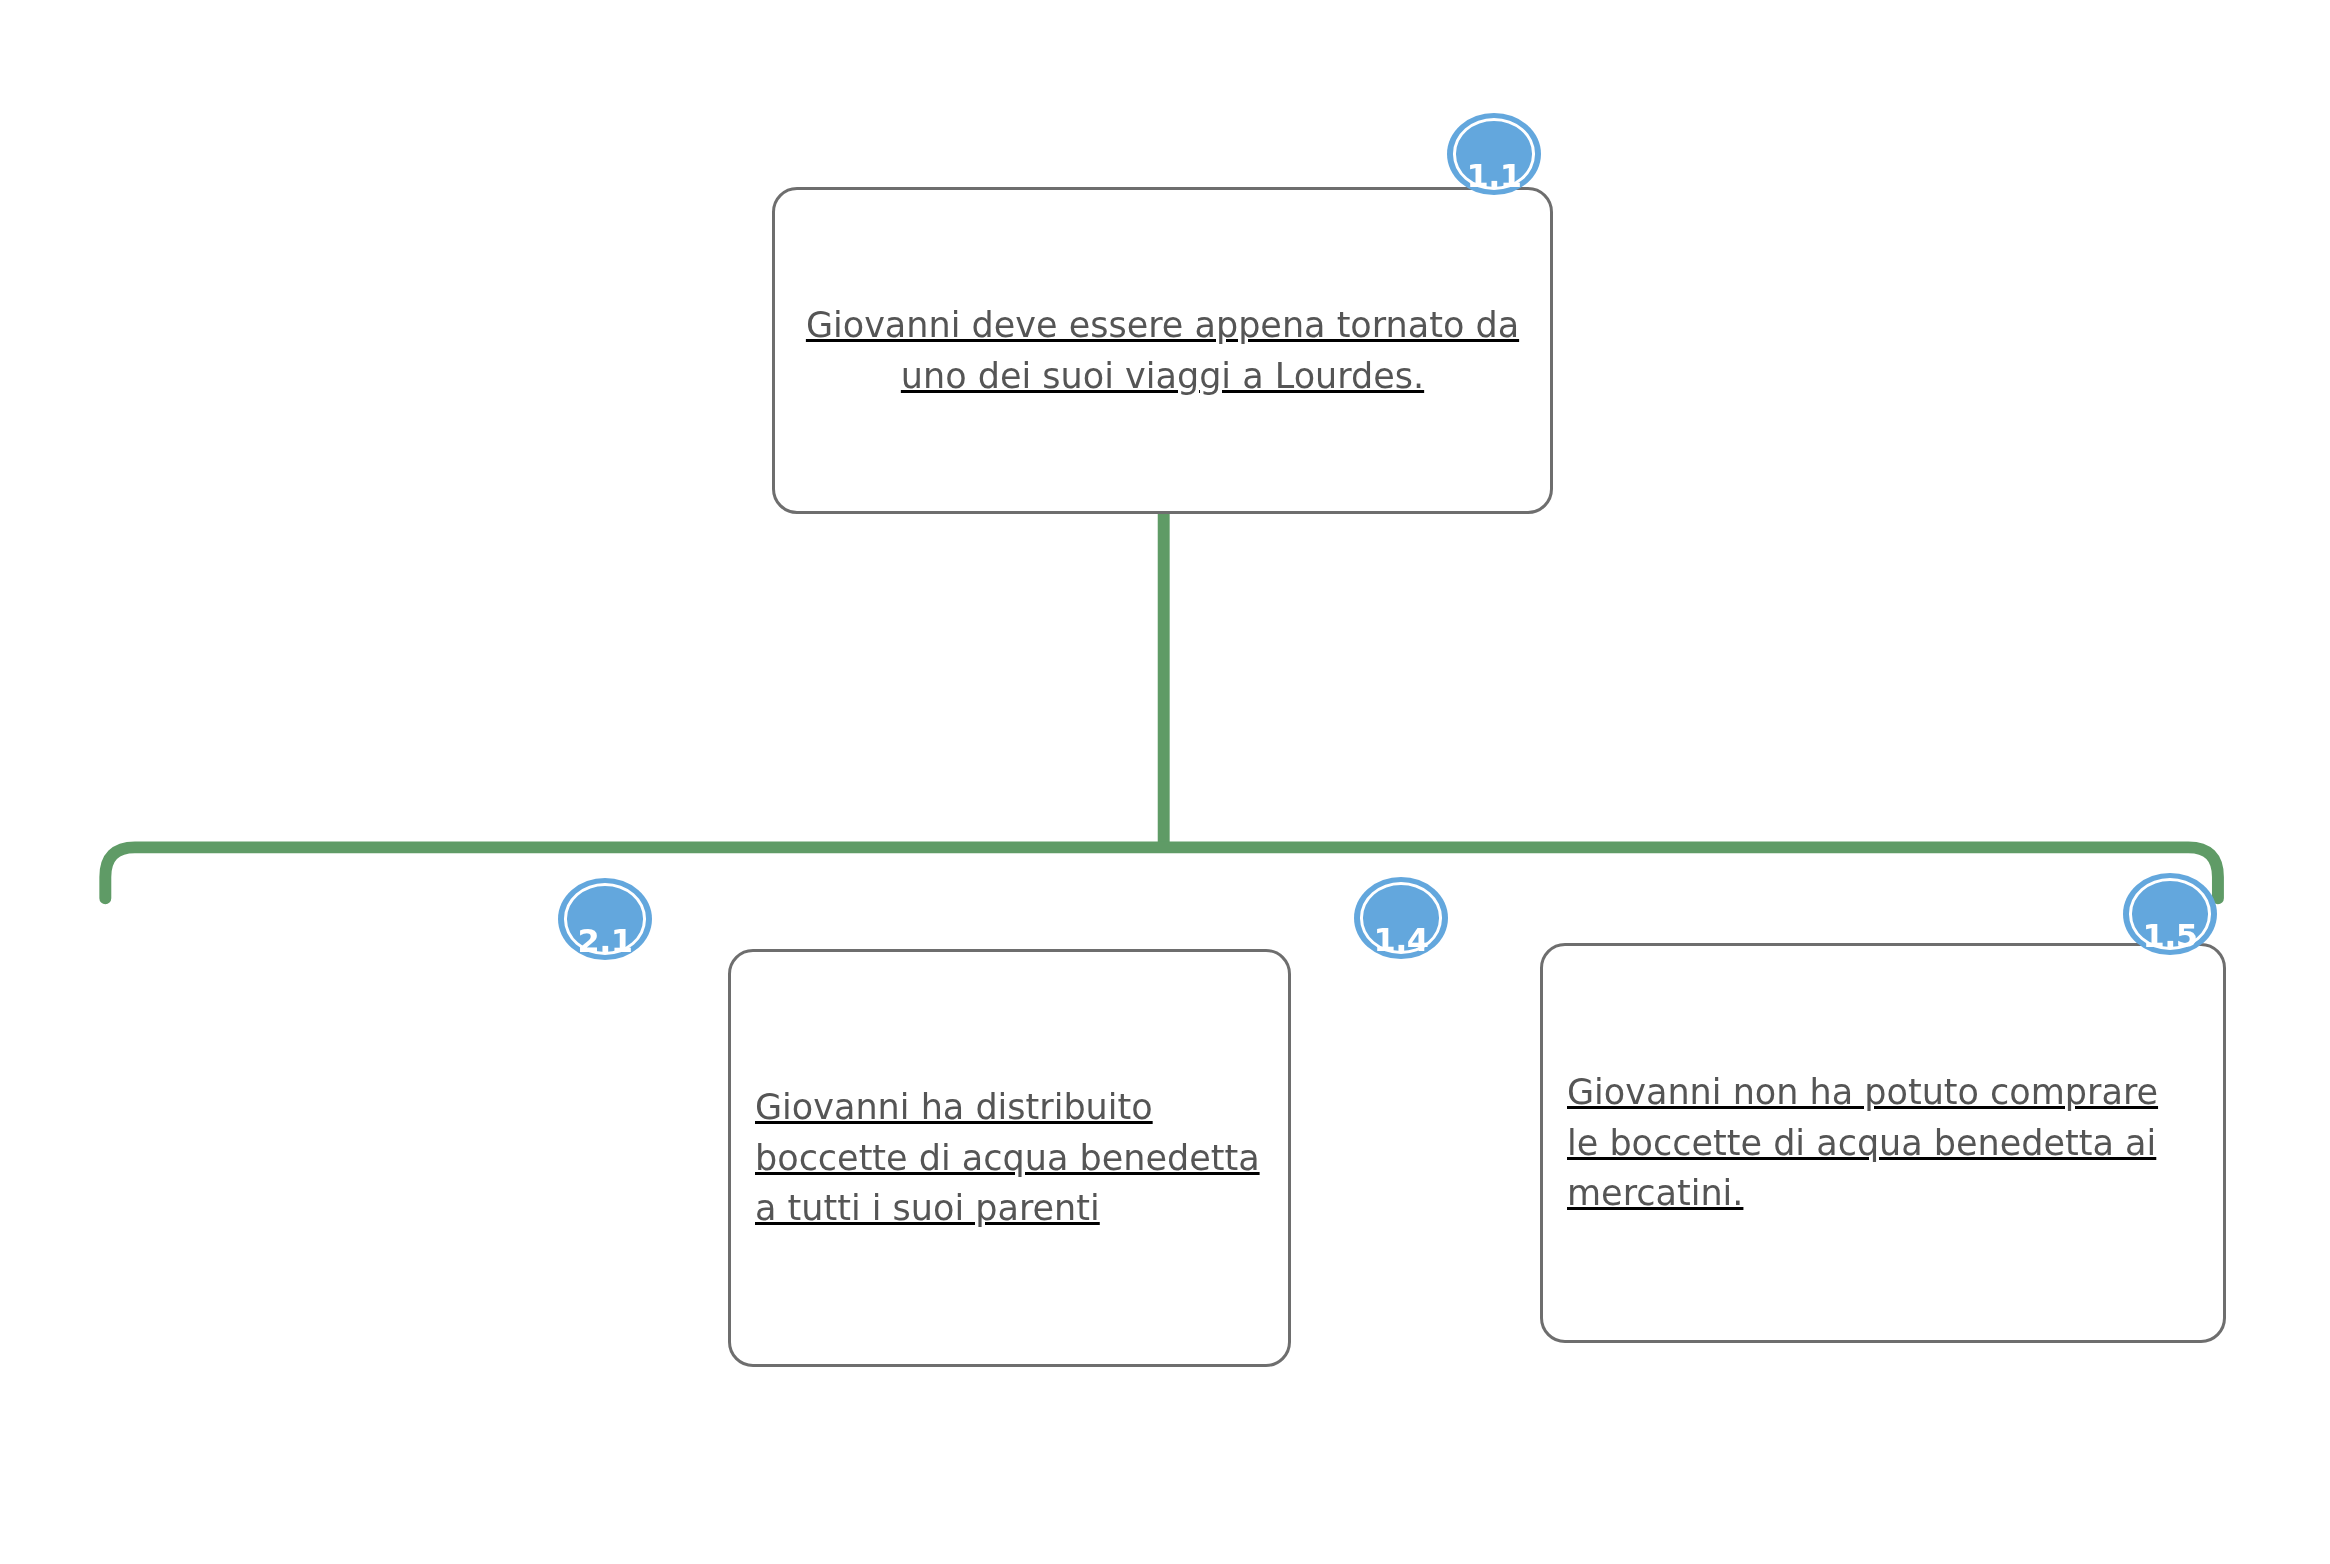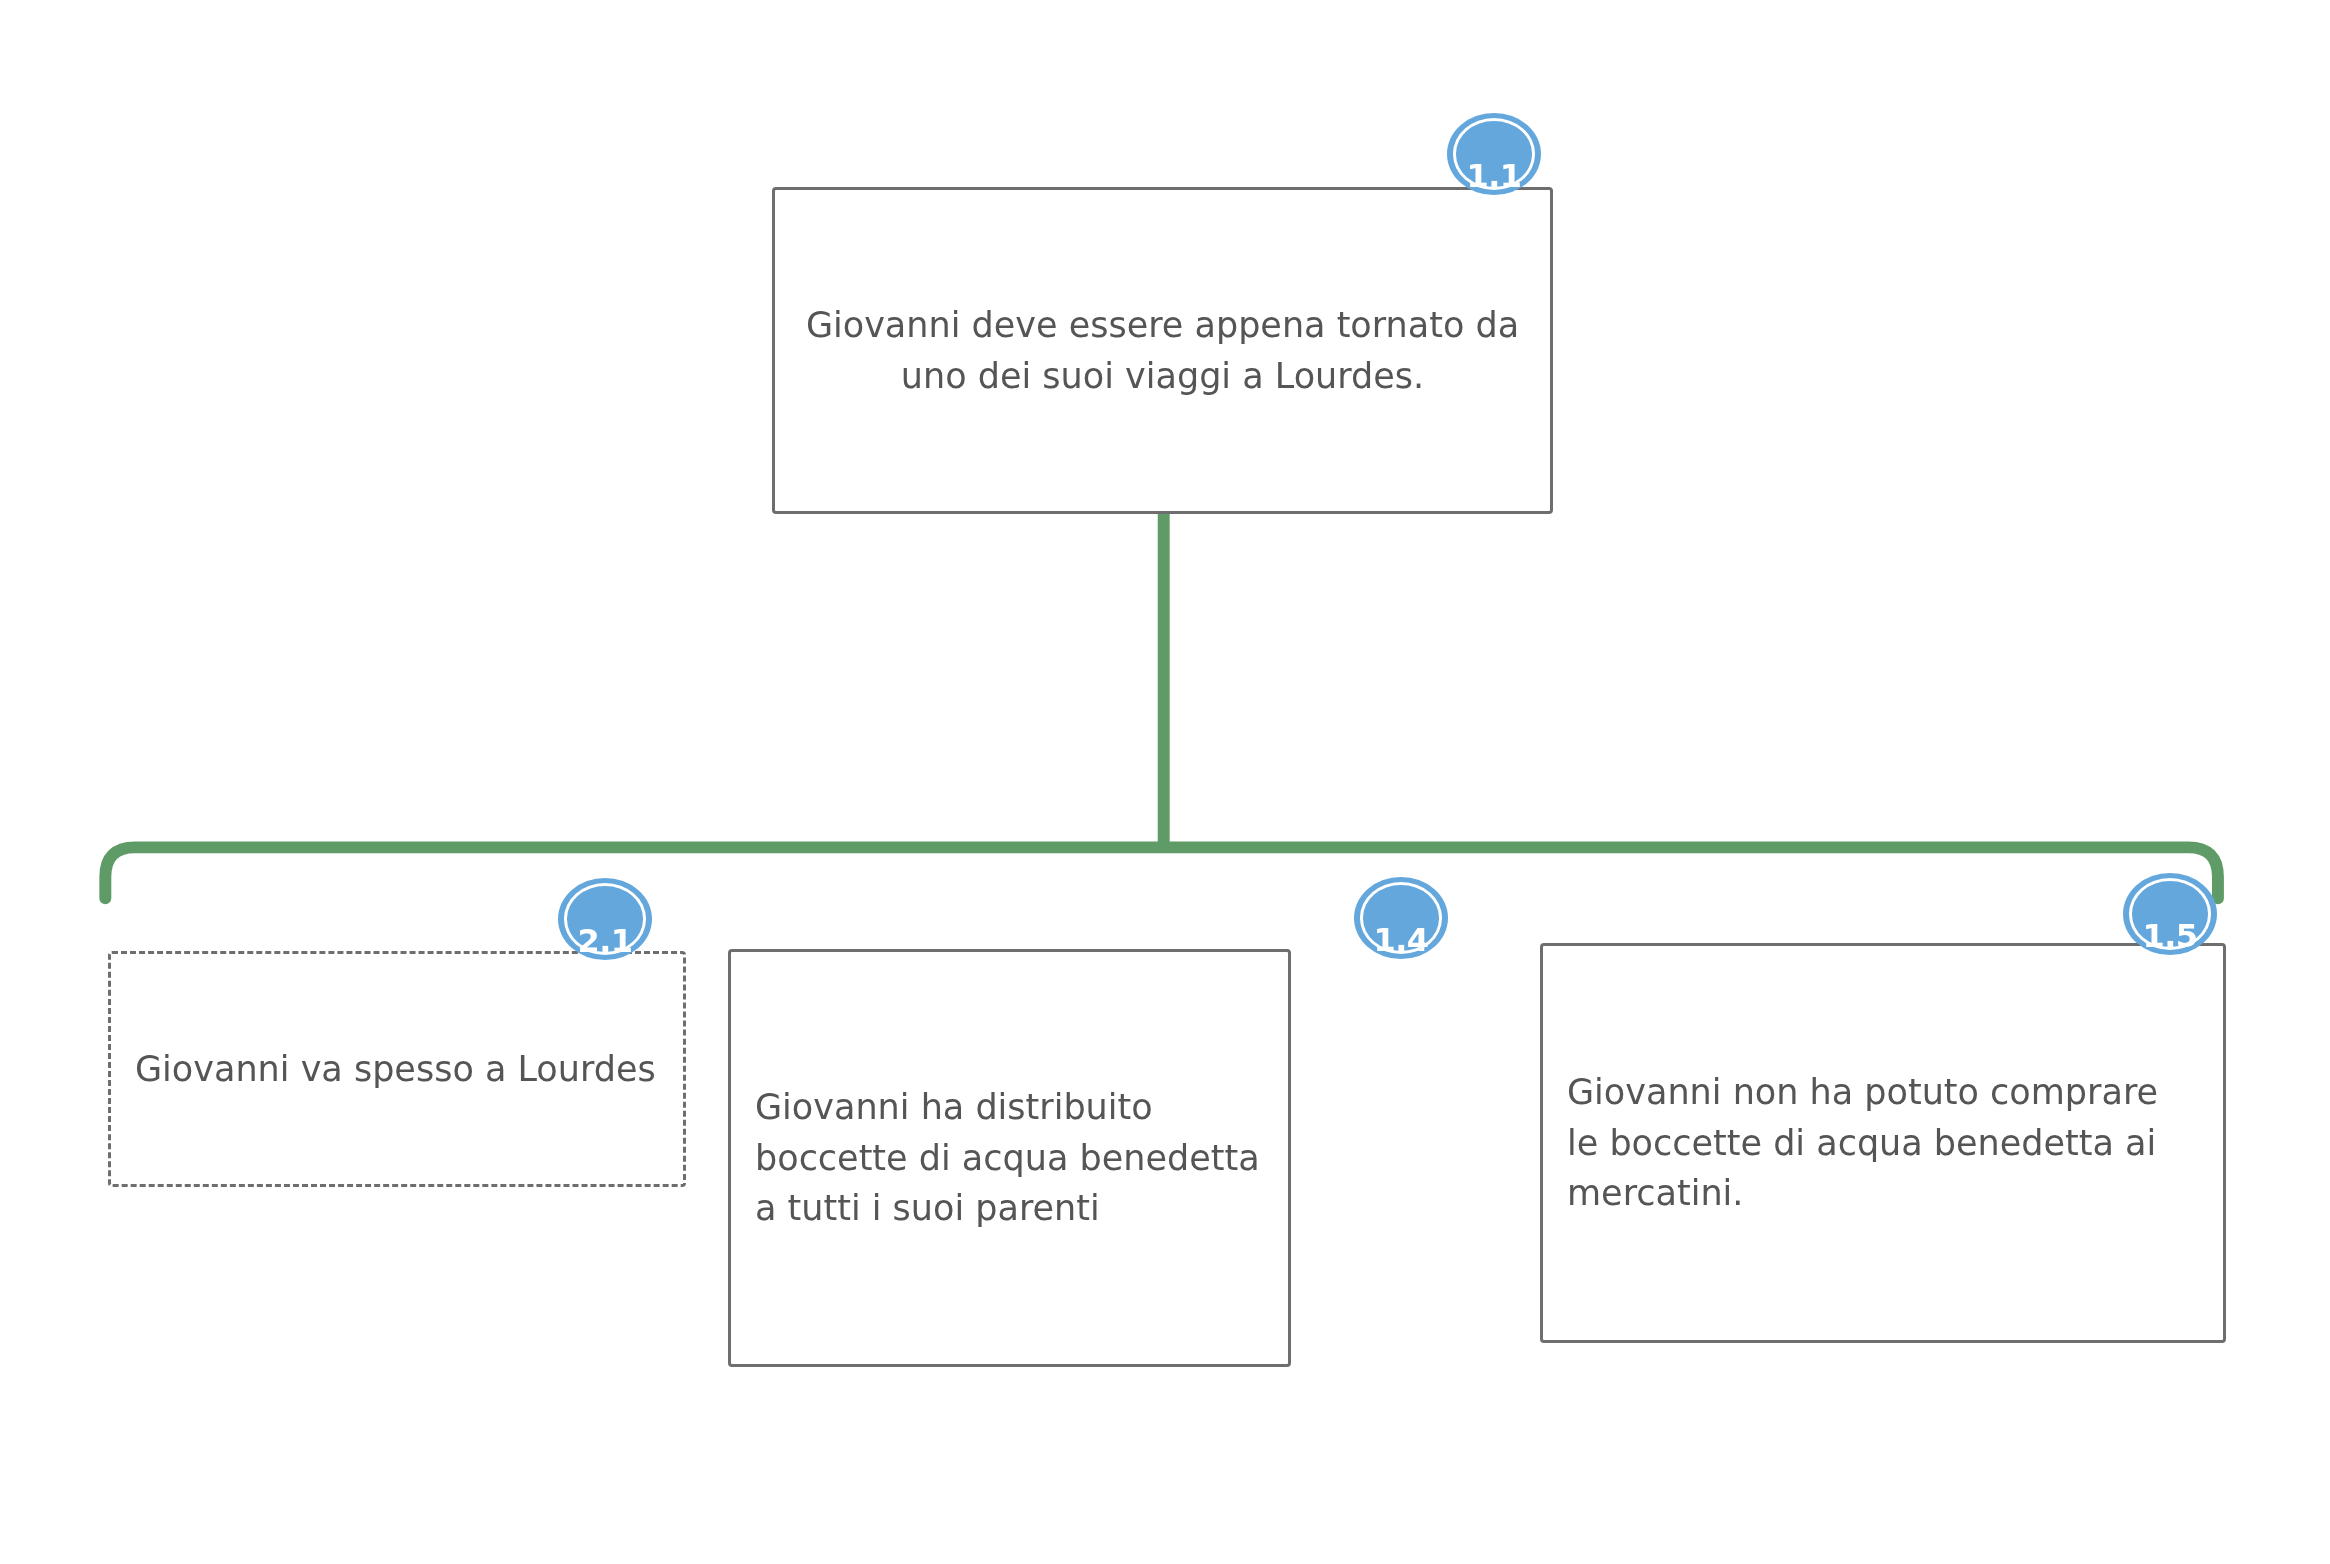--- a/index.html
+++ b/index.html
@@ -19,24 +19,25 @@
     position: absolute;
     left: 0;
     top: 0;
     width: 2330px;
     height: 1565px;
     pointer-events: none;
   }
   .node {
     position: absolute;
     box-sizing: border-box;
-    border-radius: 4px;
+    border-radius: 25px;
     display: flex;
     align-items: center;
     justify-content: center;
+    text-decoration: underline;
   }
   .node-solid {
     border: 3.1px solid #6e6e6e;
     background: #ffffff;
   }
   .node-dashed {
     border: 3.1px dashed #6e6e6e;
     background: transparent;
   }
   .node-text {
@@ -109,23 +110,20 @@
   </svg>
 
   <div class="node node-solid" id="node-1-1">
     <div class="node-text text-center">Giovanni deve essere appena tornato da uno dei suoi viaggi a Lourdes.</div>
   </div>
   <div class="badge" id="badge-1-1">
     <span class="badge-ring"></span>
     <span class="badge-label">1.1</span>
   </div>
 
-  <div class="node node-dashed" id="node-2-1">
-    <div class="node-text text-left">Giovanni va spesso a Lourdes</div>
-  </div>
   <div class="badge" id="badge-2-1">
     <span class="badge-ring"></span>
     <span class="badge-label">2.1</span>
   </div>
 
   <div class="node node-solid" id="node-2-2">
     <div class="node-text text-left">Giovanni ha distribuito boccette di acqua benedetta a tutti i suoi parenti</div>
   </div>
   <div class="badge" id="badge-2-2">
     <span class="badge-ring"></span>

